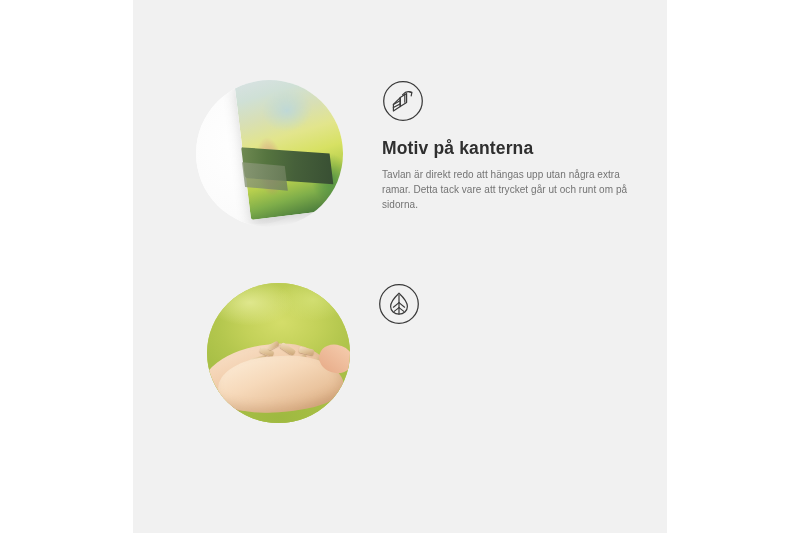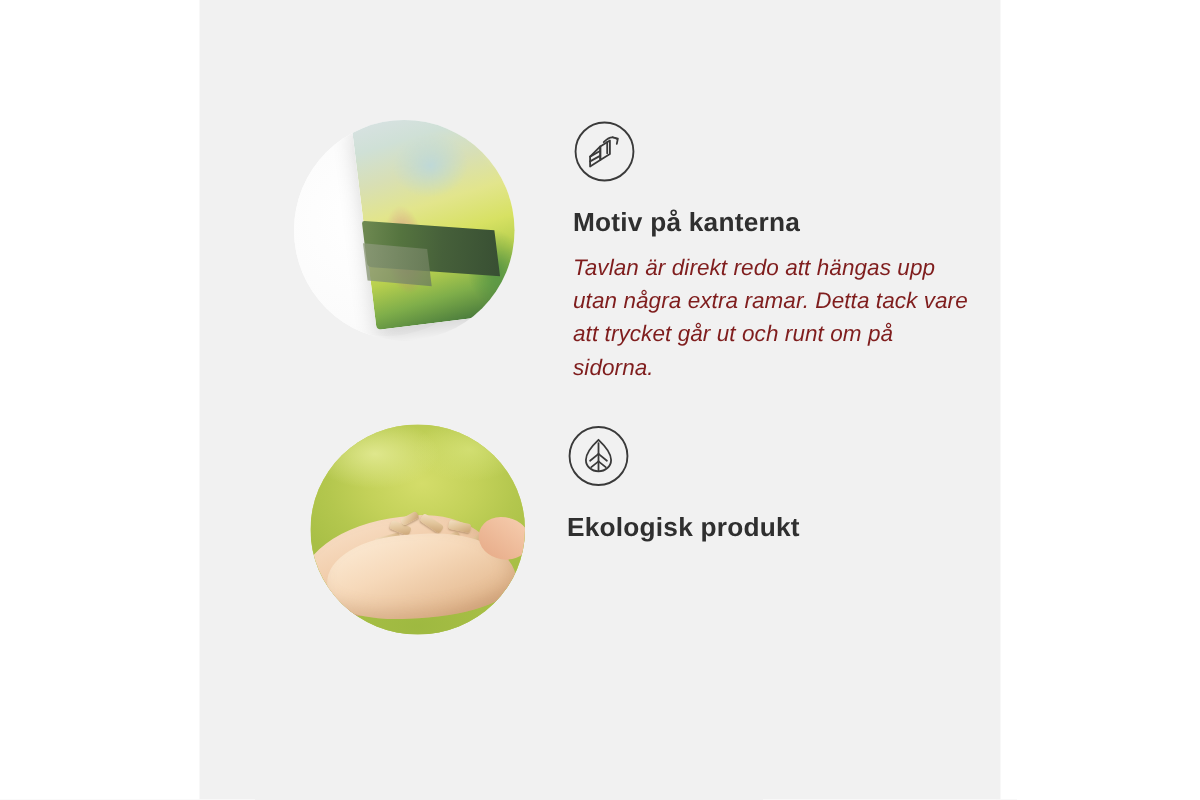--- a/index.html
+++ b/index.html
@@ -175,26 +175,25 @@
   .f-title{
     margin:0 0 9px 0;
     font-size:17.5px;
     font-weight:600;
     color:#2f2f2f;
     letter-spacing:.15px;
     line-height:1.2;
   }
   .f-body{
     margin:0;
-    font-size:15px;
+    font-size:10px;
     line-height:1.48;
-    color:#7f1d1d;
+    color:#737373;
     max-width:268px;
     letter-spacing:.05px;
-    font-style:italic;
   }
   .feature-2 .f-body{ max-width:278px; }
 </style>
 </head>
 <body>
 
 <div class="stage">
 
   <div class="panel"></div>
 
@@ -262,18 +261,17 @@
           <g fill="none" stroke="#3a3a3a" stroke-width="1.2" stroke-linecap="round" stroke-linejoin="round">
             <path d="M21 10.2 C15.4 15.4 12.6 19.8 12.6 23.6 C12.6 27.9 16.4 31.2 21 31.2 C25.6 31.2 29.4 27.9 29.4 23.6 C29.4 19.8 26.6 15.4 21 10.2 Z"></path>
             <path d="M21 12.4 L21 31.0"></path>
             <path d="M21 19.6 L15.4 24.2"></path>
             <path d="M21 19.6 L26.6 24.2"></path>
             <path d="M21 24.6 L16.2 28.4"></path>
             <path d="M21 24.6 L25.8 28.4"></path>
           </g>
         </svg>
       </span>
-      <h2 class="f-title">Ekologisk produkt</h2>
     </div>
 
   </div>
 
 </div>
 
 </body></html>

